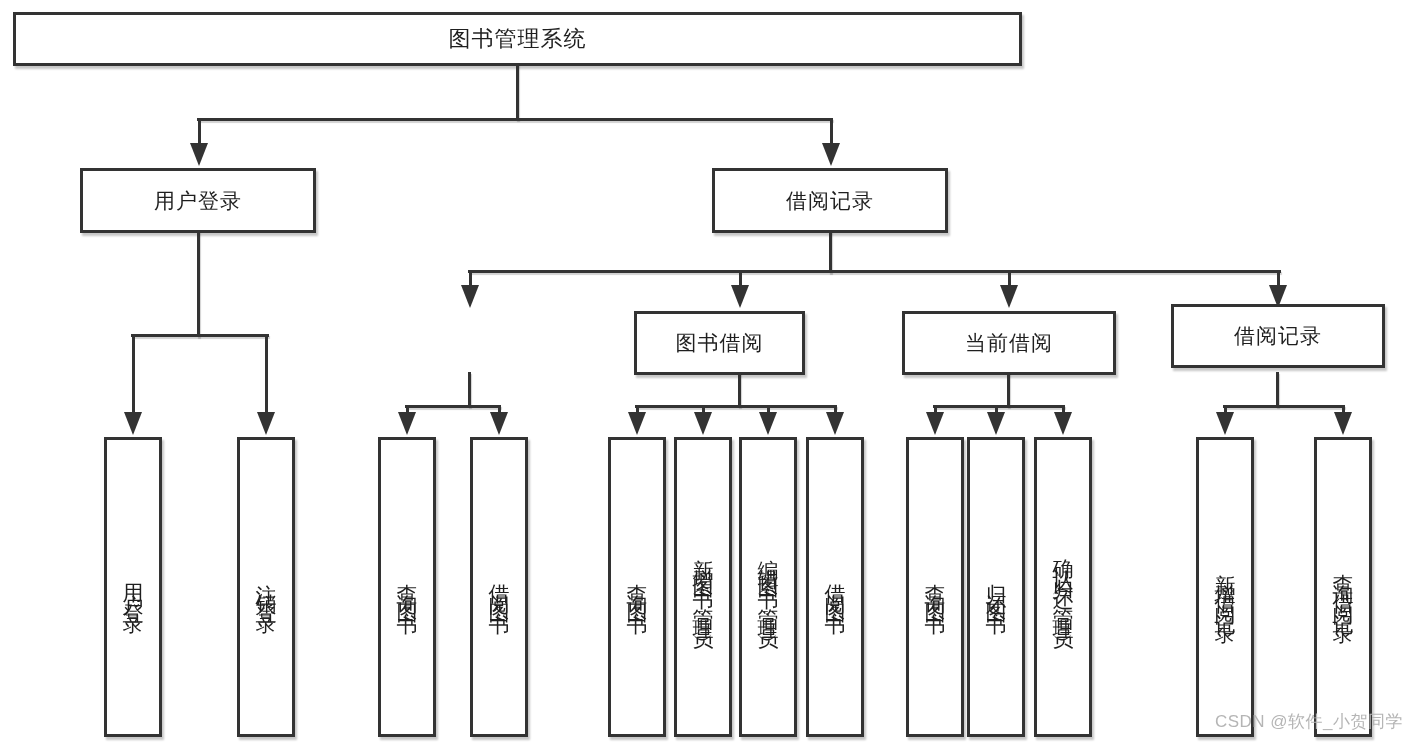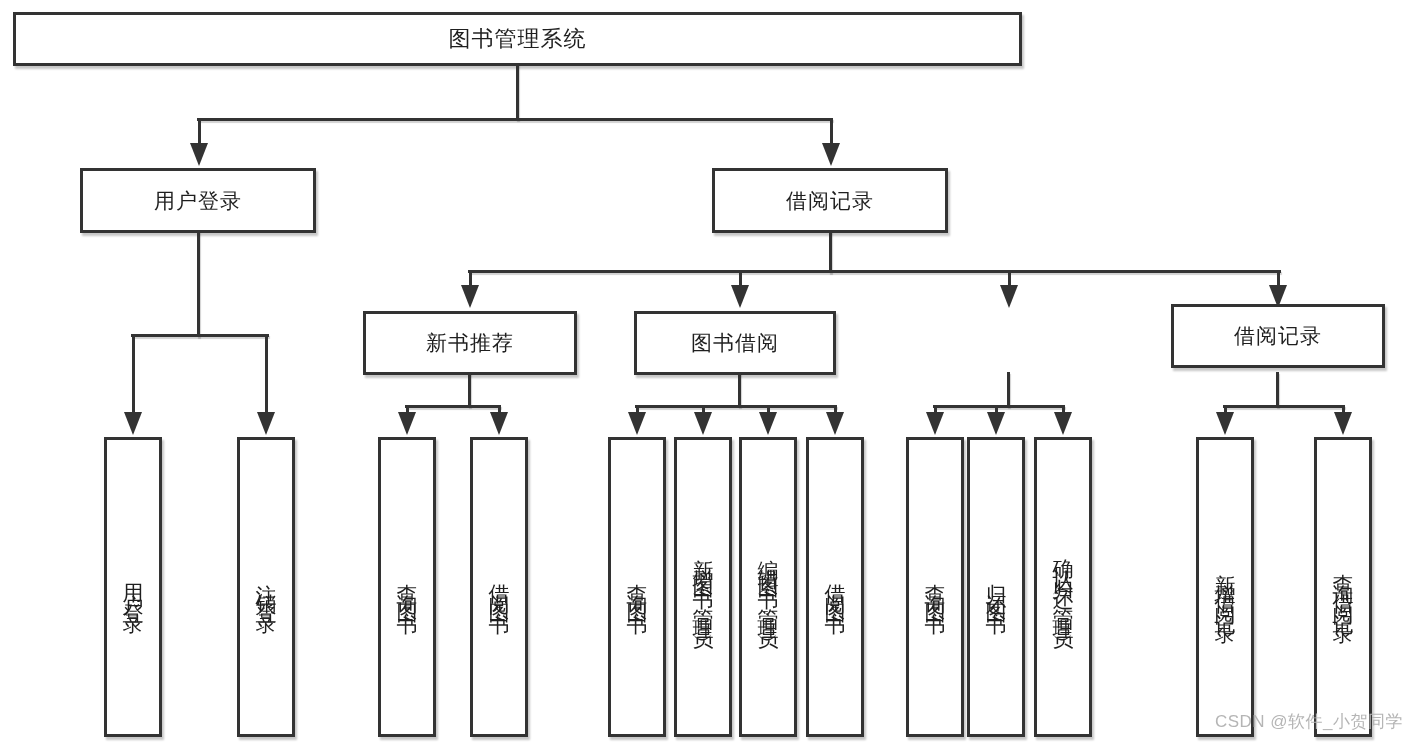--- a/index.html
+++ b/index.html
@@ -81,22 +81,22 @@
   <div class="arrow" style="left:131.5px;top:334px;height:79px;"></div>
   <div class="arrow" style="left:264.5px;top:334px;height:79px;"></div>
 
   <div class="vline" style="left:829px;top:231px;height:42px;"></div>
   <div class="hline" style="left:468px;top:270px;width:813px;"></div>
   <div class="arrow" style="left:468.5px;top:270px;height:16px;"></div>
   <div class="arrow" style="left:738.5px;top:270px;height:16px;"></div>
   <div class="arrow" style="left:1007.5px;top:270px;height:16px;"></div>
   <div class="arrow" style="left:1276.5px;top:270px;height:16px;"></div>
 
-  <div class="box hbox" style="left:363px;top:311px;width:214px;height:64px;">新书推荐</div>
-  <div class="box hbox" style="left:634px;top:311px;width:202px;height:64px;">图书借阅</div>
+  <div class="box hbox" style="left:634px;top:311px;width:171px;height:64px;">图书借阅</div>
+  <div class="box hbox" style="left:902px;top:311px;width:214px;height:64px;">当前借阅</div>
   <div class="box hbox" style="left:1171px;top:304px;width:214px;height:64px;">借阅记录</div>
 
   <div class="vline" style="left:468px;top:372px;height:35px;"></div>
   <div class="hline" style="left:405px;top:405px;width:96px;"></div>
   <div class="vline" style="left:738px;top:372px;height:35px;"></div>
   <div class="hline" style="left:635px;top:405px;width:202px;"></div>
   <div class="vline" style="left:1007px;top:372px;height:35px;"></div>
   <div class="hline" style="left:933px;top:405px;width:132px;"></div>
   <div class="vline" style="left:1276px;top:372px;height:35px;"></div>
   <div class="hline" style="left:1223px;top:405px;width:122px;"></div>

